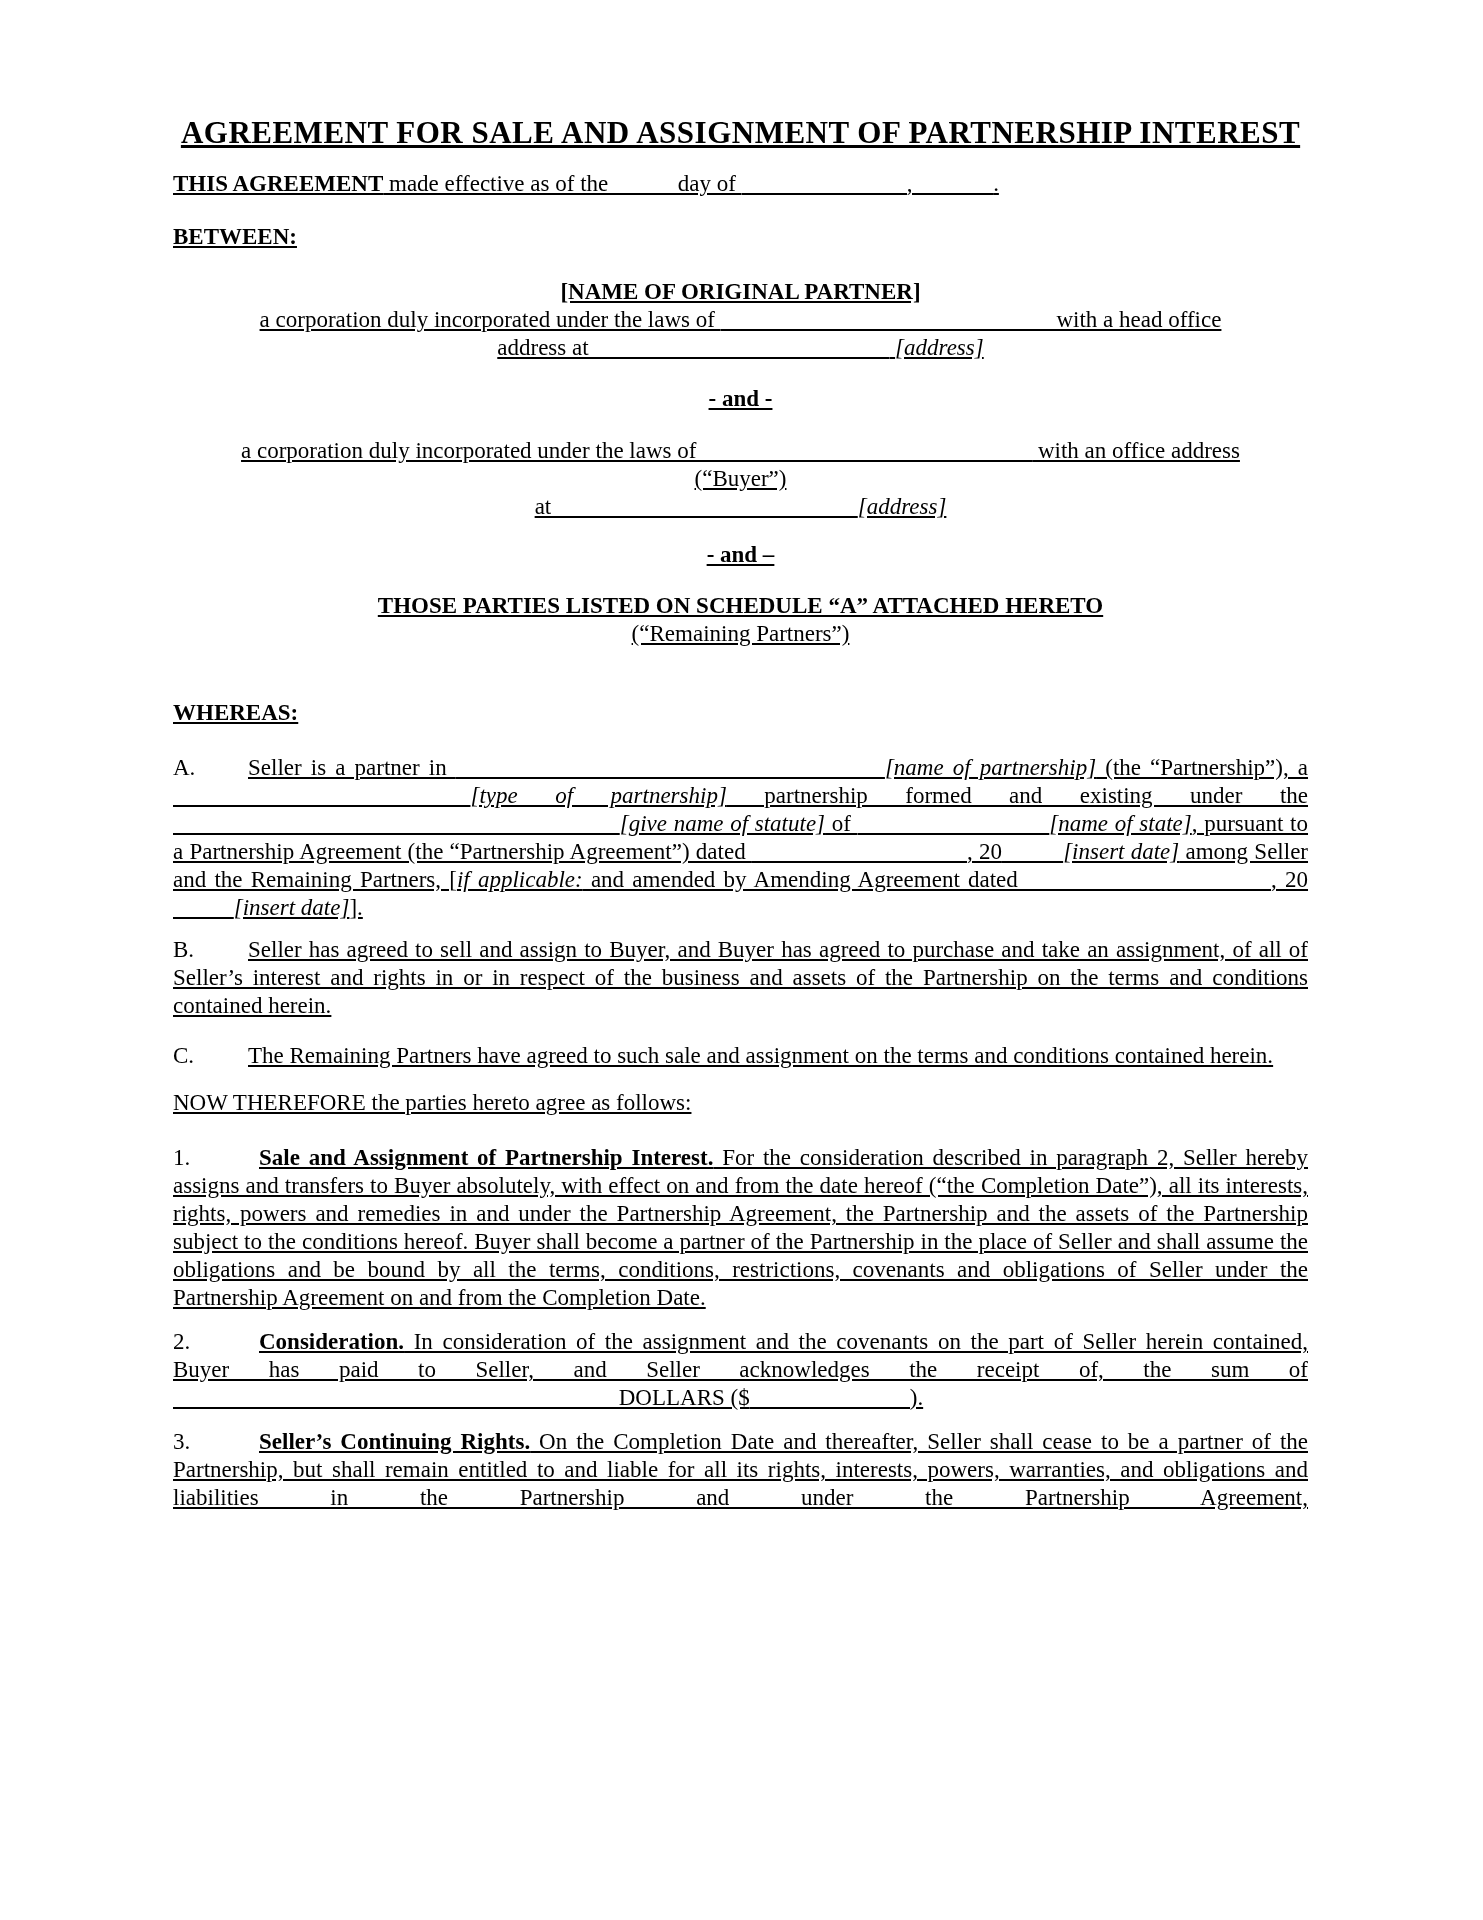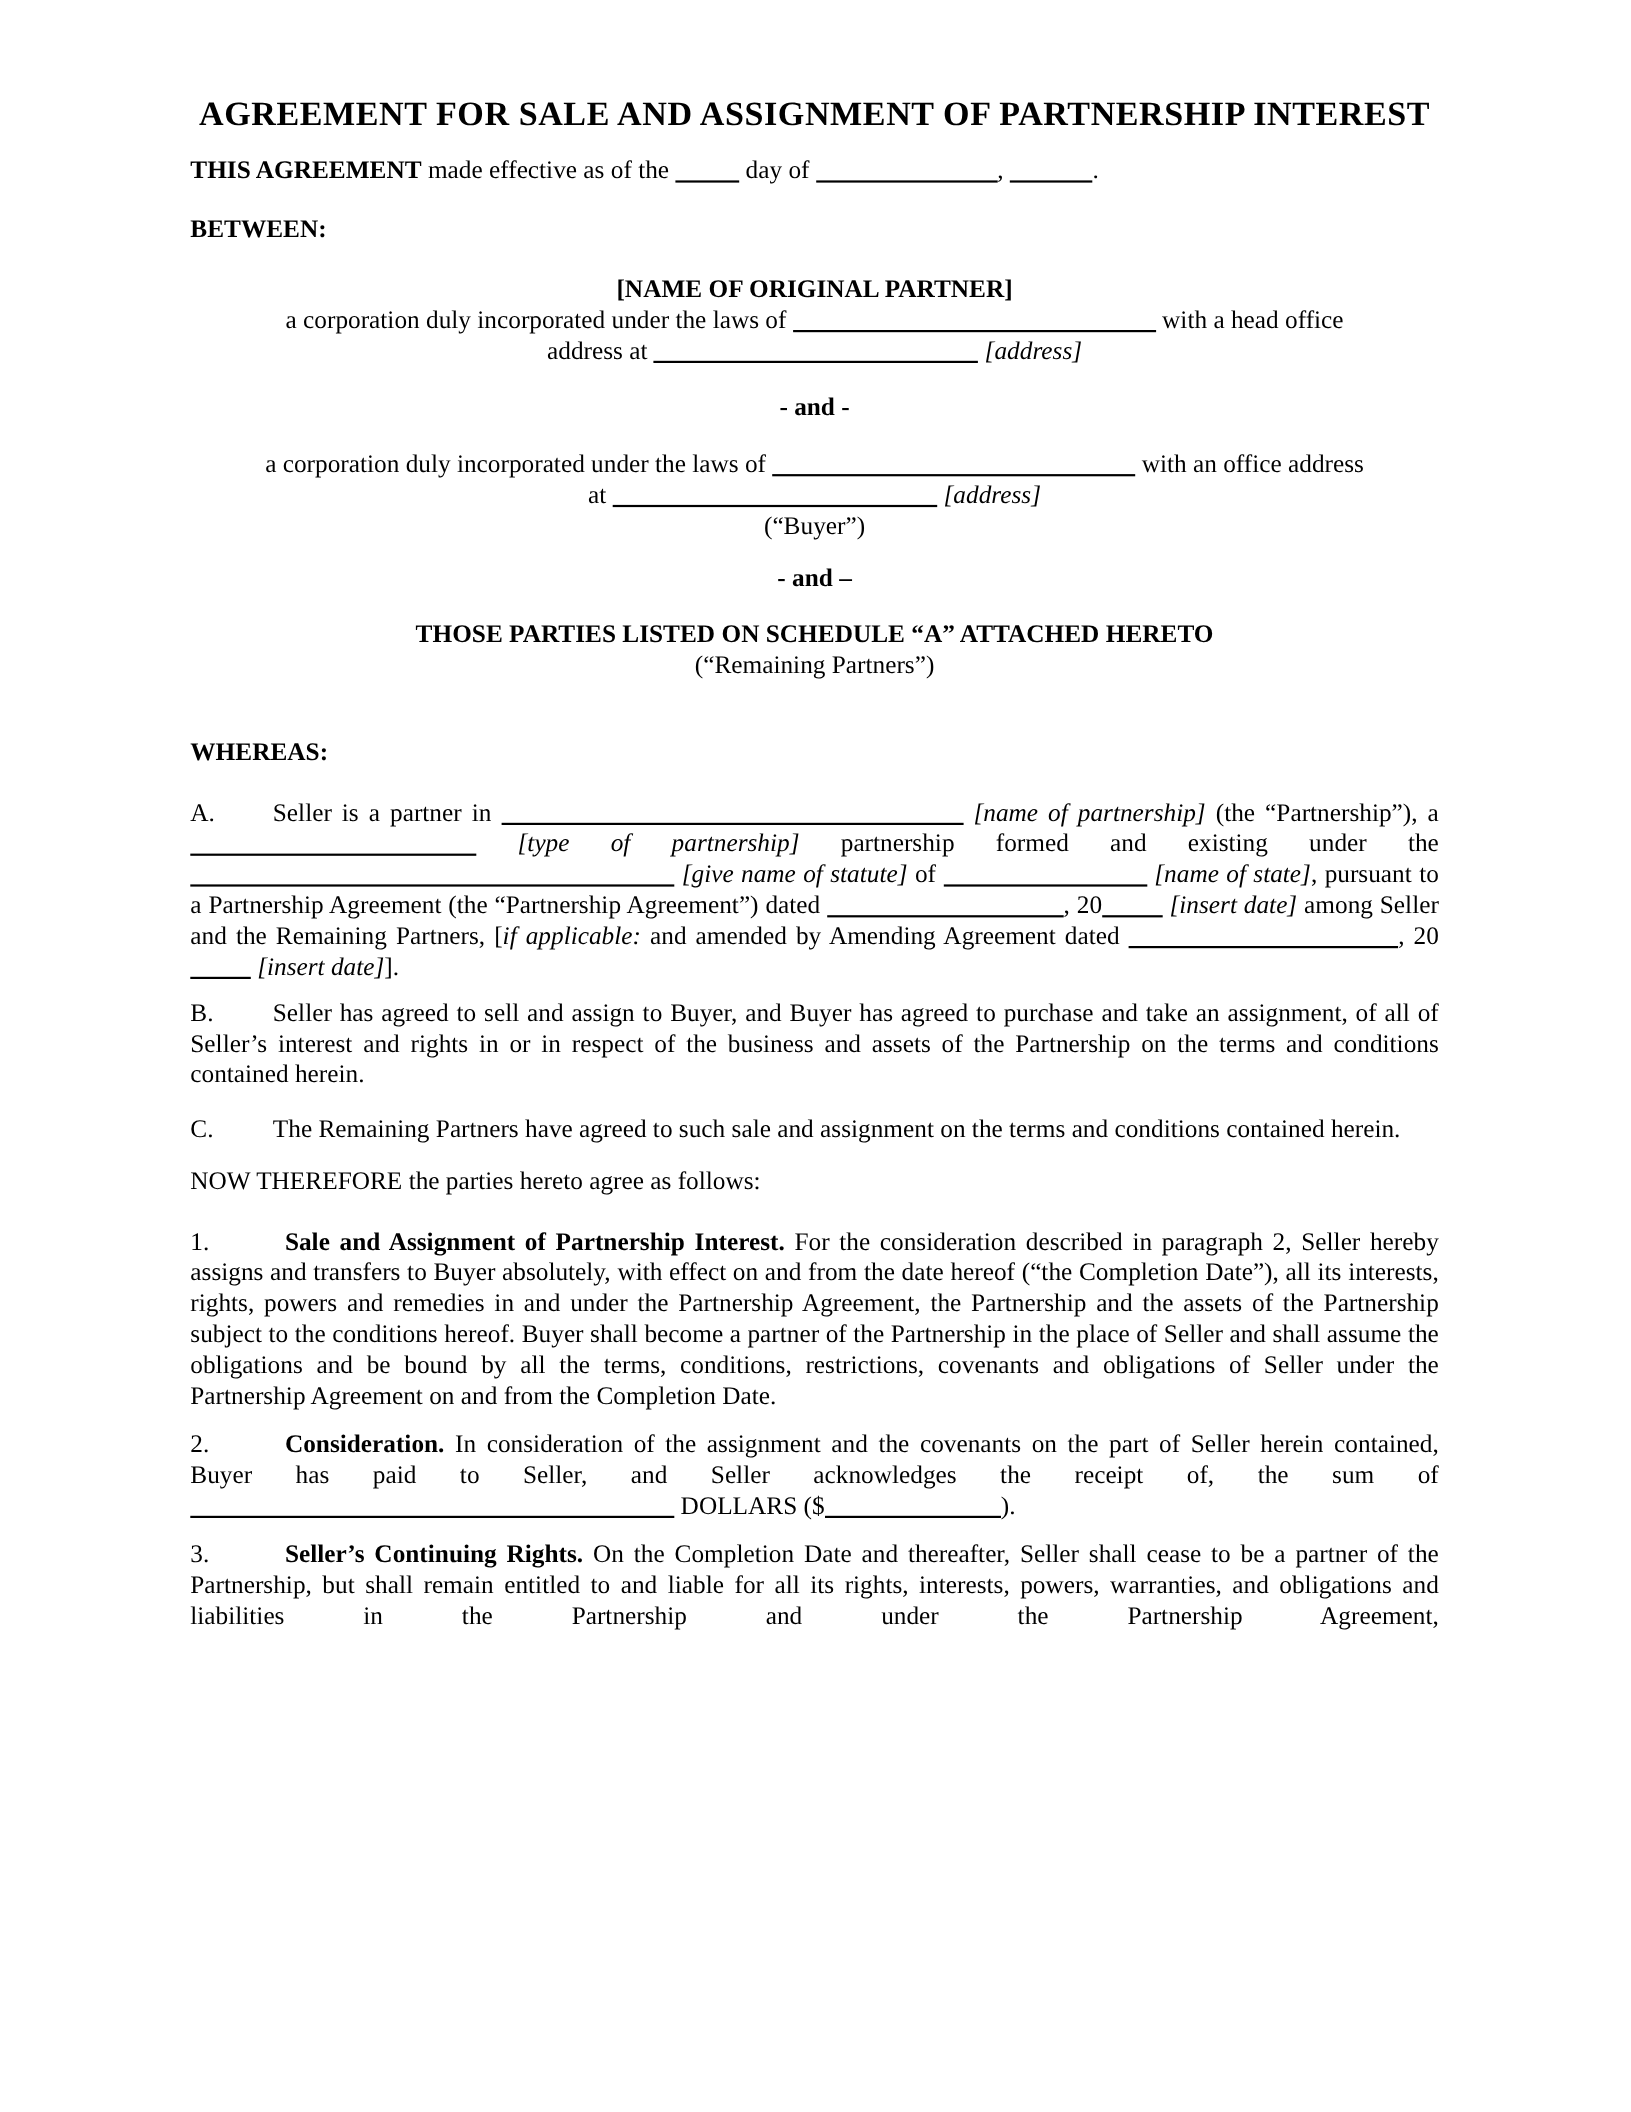--- a/index.html
+++ b/index.html
@@ -11,21 +11,22 @@
     color: #000;
     font-family: "Liberation Serif", "DejaVu Serif", serif;
     font-size: 23px;
     line-height: 28px;
     overflow: hidden;
     box-sizing: border-box;
   }
   .content {
     box-sizing: border-box;
     width: 100%;
-    padding: 85px 175px 0 173px;
+    padding: 114px 175px 0 173px;
+    text-decoration: underline;
   }
   .content p, .content div, .content h1 { margin: 0; padding: 0; }
 
   .title {
     text-align: center;
     font-weight: bold;
     font-size: 31px;
     line-height: 38px;
     letter-spacing: 0.5px;
   }
@@ -77,22 +78,22 @@
     <div class="c-seller">
       <div class="pline bold">[NAME OF ORIGINAL PARTNER]</div>
       <div class="pline"><span>a corporation duly incorporated under the laws of </span><span class="blank" style="width: 330px;"></span><span> with a head office</span></div>
       <div class="pline"><span>address at </span><span class="blank" style="width: 295px;"></span><span> </span><span style="font-style: italic;">[address]</span></div>
     </div>
 
     <div class="separator c-sep1">- and -</div>
 
     <div class="c-buyer">
       <div class="pline"><span>a corporation duly incorporated under the laws of </span><span class="blank" style="width: 330px;"></span><span> with an office address</span></div>
+      <div class="pline">(“Buyer”)</div>
       <div class="pline"><span>at </span><span class="blank" style="width: 295px;"></span><span> </span><span style="font-style: italic;">[address]</span></div>
-      <div class="pline">(“Buyer”)</div>
     </div>
 
     <div class="separator c-sep2">- and –</div>
 
     <div class="c-remaining">
       <div class="pline bold">THOSE PARTIES LISTED ON SCHEDULE “A” ATTACHED HERETO</div>
       <div class="pline">(“Remaining Partners”)</div>
     </div>
 
     <p class="bold c-whereas">WHEREAS:</p>

